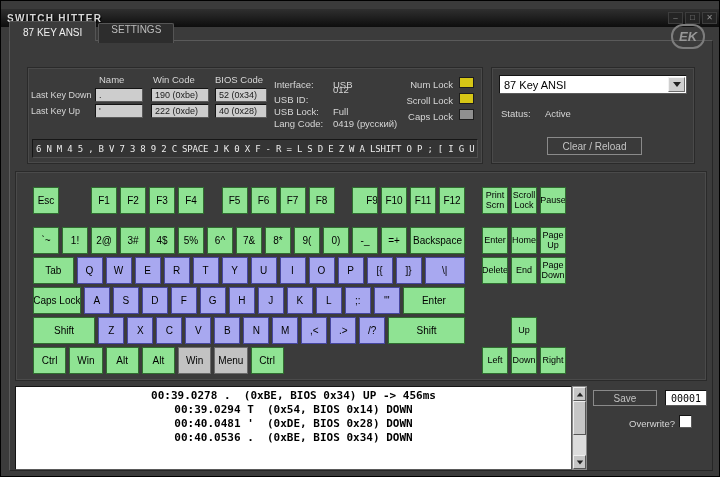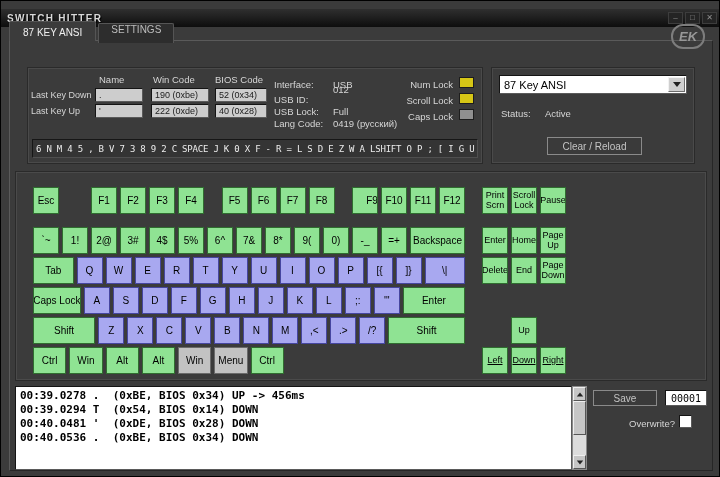--- a/index.html
+++ b/index.html
@@ -106,21 +106,21 @@
   .key-p { background:#a8a8f0; border-color:#4646a0; }
   .key-x { background:#c2c2c2; border-color:#6a6a6a; }
   .kspacer { height:27px; }
   
   .log {
     position:absolute; left:14px; top:385px; width:557px; height:84px;
     background:#fff; border:1px solid; border-color:#141414 #5a5a5a #5a5a5a #141414;
     font-family:"DejaVu Sans Mono", monospace; font-size:11px; font-weight:bold;
     padding:2px 4px; overflow:hidden;
   }
-  .log-line { white-space:pre; line-height:14px; }
+  .log-line { white-space:pre; line-height:14px;text-align:center; }
   .scrollbar {
     position:absolute; left:571px; top:385px; width:15px; height:84px;
     background:#dcdcdc; border:1px solid #8a8a8a;
   }
   .sb-btn {
     position:absolute; left:0; width:13px; height:14px; background:#c6c6c6;
     border:1px solid; border-color:#efefef #555 #555 #efefef;
     display:flex; align-items:center; justify-content:center;
   }
   .sb-thumb {
@@ -308,21 +308,21 @@
       </div>
       <div class="kb-row" style="top: 70px;">
         <div class="key key-g" style="width: 26px;">Delete</div>
         <div class="key key-g" style="width: 26px;">End</div>
         <div class="key key-g" style="width: 26px;">Page Down</div>
       </div>
       <div class="kb-row" style="top: 130px;">
         <div class="kspacer" style="width: 29px;"></div>
         <div class="key key-g" style="width: 26px;">Up</div>
       </div>
-      <div class="kb-row" style="top: 160px; text-decoration: underline;">
+      <div class="kb-row" style="top: 160px;">
         <div class="key key-g" style="width: 26px;">Left</div>
         <div class="key key-g" style="width: 26px;">Down</div>
         <div class="key key-g" style="width: 26px;">Right</div>
       </div>
     </div>
 
   <div class="log" id="log">
       <div class="log-line" style="color: rgb(0, 0, 0);">00:39.0278 .  (0xBE, BIOS 0x34) UP -&gt; 456ms</div>
       <div class="log-line" style="color: rgb(0, 0, 0);">00:39.0294 T  (0x54, BIOS 0x14) DOWN</div>
       <div class="log-line" style="color: rgb(0, 0, 0);">00:40.0481 '  (0xDE, BIOS 0x28) DOWN</div>

